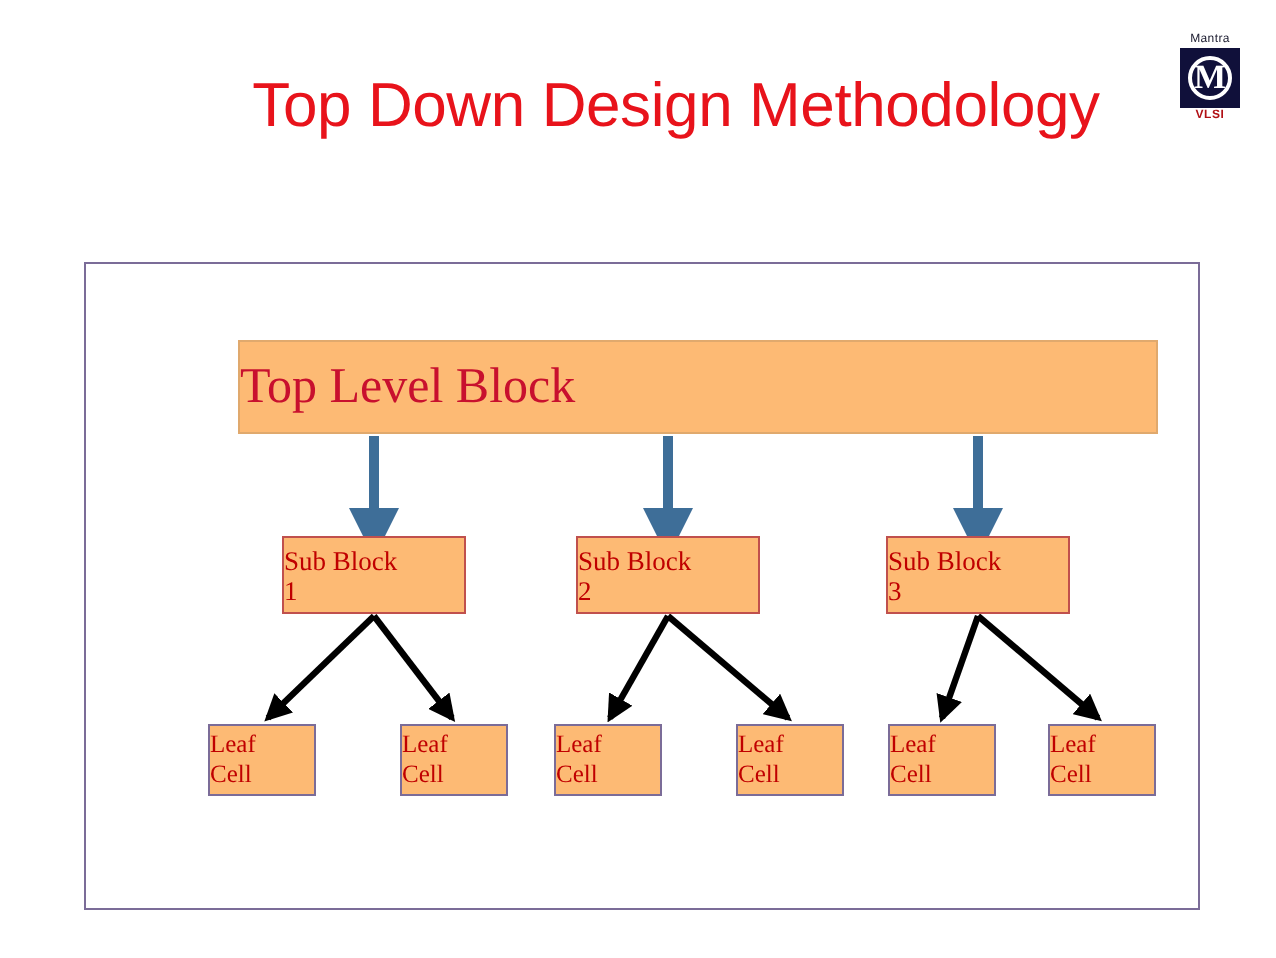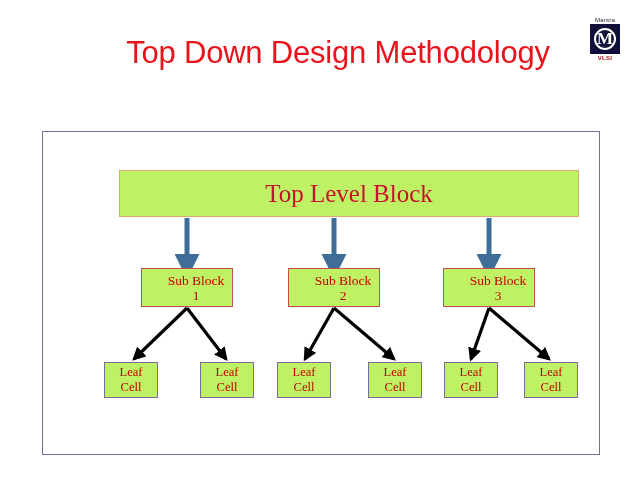--- a/index.html
+++ b/index.html
@@ -96,27 +96,27 @@
     height: 324px;
     border: 1.6px solid #7B6C98;
     box-sizing: border-box;
     background: #ffffff;
   }
 
   
   .node {
     position: absolute;
     box-sizing: border-box;
-    background: #bef264;
+    background: #fdba74;
     color: #C00000;
     text-align: center;
     font-family: "Liberation Serif", serif;
     display: flex;
     flex-direction: column;
-    align-items: center;
+    align-items: flex-start;
     justify-content: center;
   }
 
   #top-level-block {
     left: 119px;
     top: 170px;
     width: 460px;
     height: 47px;
     border: 1.8px solid #E0A96D;
     font-size: 25px;
@@ -125,21 +125,20 @@
   }
 
   .sub-block {
     width: 92px;
     height: 39px;
     top: 268px;
     border: 1.6px solid #C0504D;
     font-size: 13.5px;
     line-height: 15px;
     color: #C00000;
-    padding-left: 18px;
   }
   #sub-block-1 { left: 141px; }
   #sub-block-2 { left: 288px; }
   #sub-block-3 { left: 443px; }
 
   .leaf-cell {
     width: 54px;
     height: 36px;
     top: 362px;
     border: 1.5px solid #7B6C98;

